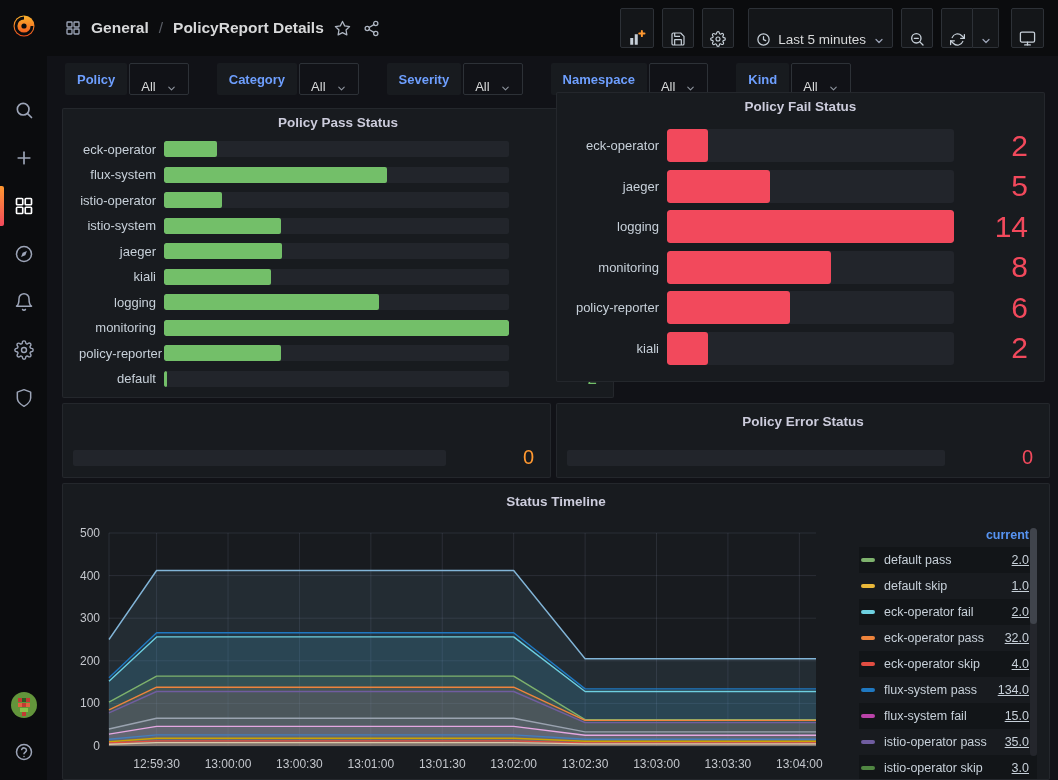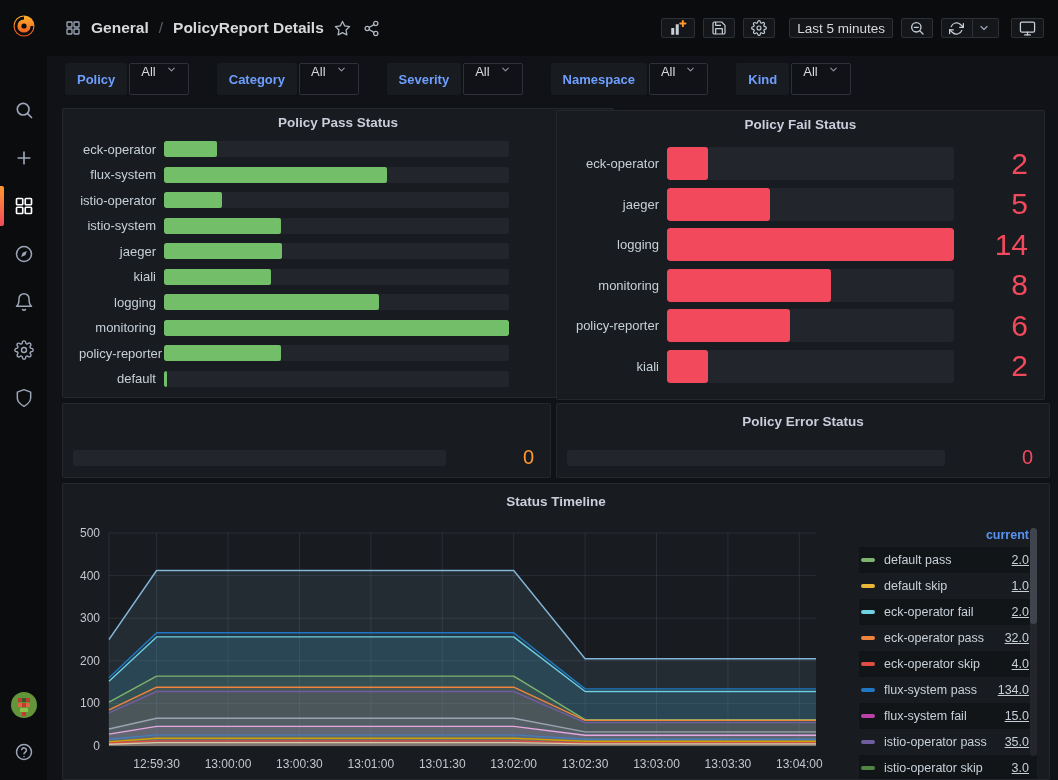--- a/index.html
+++ b/index.html
@@ -43,58 +43,58 @@
     position: absolute; left: 47px; top: 0; width: 1011px; height: 56px;
     background: #0B0C0E; display: flex; align-items: center; padding: 0 14px 0 18px;
   }
   .crumb { display: flex; align-items: center; gap: 10px; color: #9DA5B8; }
   .crumb-txt { font-size: 15.5px; font-weight: 700; color: #D8D9DA; cursor: pointer; }
   .crumb-sep { font-size: 15.5px; color: #5A5E66; }
   .icon-btn { background: none; border: none; color: #AEB6C2; cursor: pointer; display: flex; align-items: center; padding: 2px; }
   .topnav .actions { display: flex; align-items: center; gap: 8px; margin-left: 8px; }
   .toolbar { margin-left: auto; display: flex; align-items: center; }
   .tb-btn {
-    height: 20px; min-width: 32px; padding: 0 7px; margin-left: 8px;
-    display: flex; align-items: flex-start; justify-content: center; gap: 7px;
+    height: 40px; min-width: 32px; padding: 0 7px; margin-left: 8px;
+    display: flex; align-items: flex-end; justify-content: center; gap: 7px;
     background: #141619; border: 1px solid #2D3137; border-radius: 2px;
-    color: #C7D0D9; cursor: pointer; font-family: inherit; flex-direction: column;
+    color: #C7D0D9; cursor: pointer; font-family: inherit;
   }
   .tb-btn .tb-label { font-size: 13.5px; font-weight: 500; color: #D8D9DA; white-space: nowrap; }
   .tb-split { display: flex; margin-left: 8px; }
   .tb-split .tb-btn { margin-left: 0; }
   .tb-split .tb-btn:first-child { border-radius: 2px 0 0 2px; }
   .tb-split .tb-btn:last-child { border-left: none; border-radius: 0 2px 2px 0; min-width: 26px; padding: 0 5px; }
   .timepicker { margin-left: 14px; }
   .tv-btn { margin-left: 12px; }
 
   
   .filters { position: absolute; left: 65px; top: 63px; height: 32px; display: flex; gap: 28px; }
   .fgroup { display: flex; gap: 2px; }
   .flabel {
     height: 32px; display: flex; align-items: center; padding: 0 12px;
     background: #181B1F; color: var(--link-blue, #6E9FFF);
     font-size: 13px; font-weight: 600; border-radius: 2px;
   }
   .fdd {
-    height: 32px; display: flex; align-items: flex-start; gap: 10px; padding: 0 11px;
+    height: 32px; display: flex; align-items: flex-end; gap: 10px; padding: 0 11px;
     border: 1px solid #2D3137; border-radius: 2px;
     color: #D8D9DA; font-size: 13px; cursor: pointer; background: transparent;
   }
 
   
   .panel {
     position: absolute; background: #181B1F;
     border: 1px solid rgba(204,204,220,0.07); border-radius: 2px; overflow: hidden;
   }
   .ptitle {
     height: 28px; line-height: 28px; text-align: center;
     color: #CCCCDC; font-size: 13.5px; font-weight: 700; cursor: pointer;
   }
   #p-pass { left: 62px; top: 108px; width: 552px; height: 290px; }
-  #p-fail { left: 556px; top: 110px; width: 489px; height: 290px; }
+  #p-fail { left: 556px; top: 92px; width: 489px; height: 290px; }
   #p-warn { left: 62px; top: 403px; width: 489px; height: 75px; }
   #p-err  { left: 556px; top: 403px; width: 494px; height: 75px; }
   #p-tl   { left: 62px; top: 483px; width: 988px; height: 297px; }
 
   .rows { position: absolute; left: 16px; right: 16px; top: 32px; bottom: 10px;
           display: flex; flex-direction: column; justify-content: space-between; }
   .grow { display: flex; align-items: center; gap: 8px; height: 16px; }
   .glabel { width: 77px; text-align: right; color: #C7D0D9; font-size: 13px; white-space: nowrap; }
   .gtrack { flex: 1; height: 16px; background: #22252B; border-radius: 2px; position: relative; overflow: hidden; }
   .gfill { height: 100%; border-radius: 2px; }

